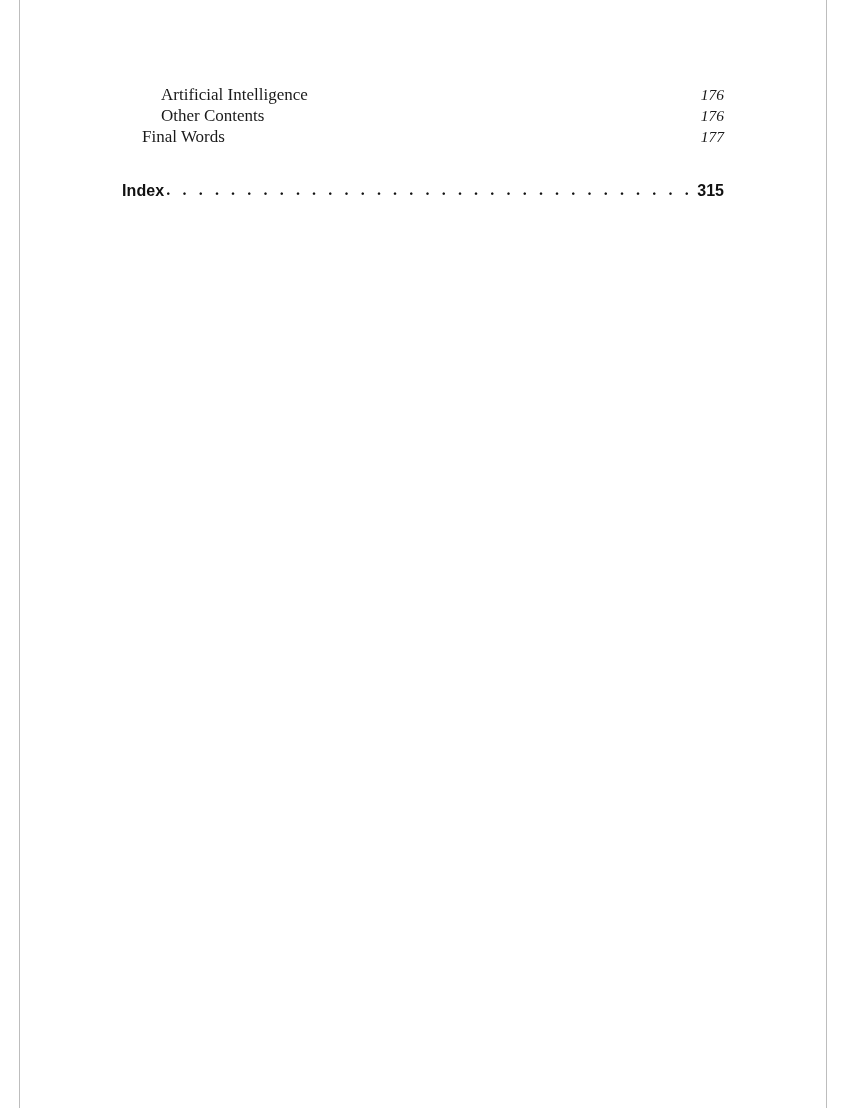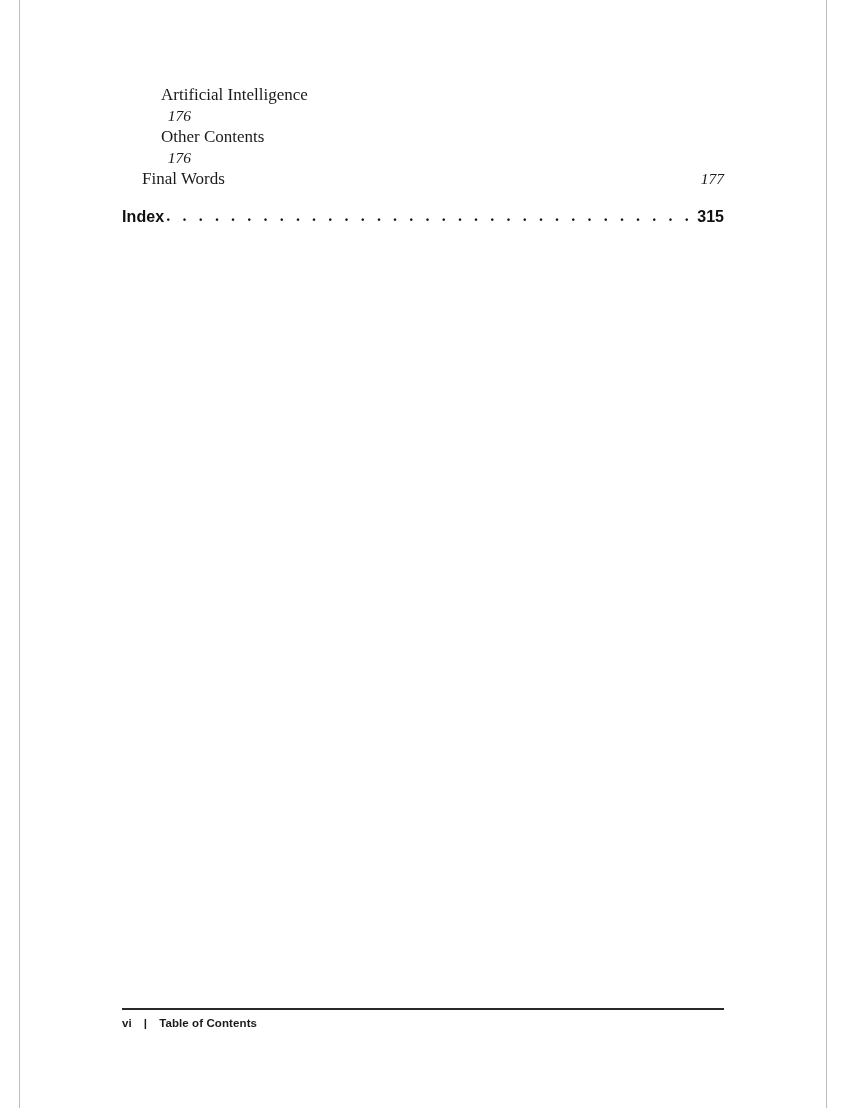--- a/index.html
+++ b/index.html
@@ -53,42 +53,41 @@
   .toc-row .page-num {
     white-space: nowrap;
     text-align: right;
     font-style: italic;
   }
 
   
   .level-3 {
     font-size: 17px;
     padding-left: 39px;
-    flex-direction: column;
   }
   .level-3 .page-num {
     width: 30px;
     font-size: 15.5px;
   }
 
   
   .level-2 {
     font-size: 17px;
     padding-left: 20px;
   }
   .level-2 .page-num {
     width: 30px;
     font-size: 15.5px;
   }
 
   
   .index-row {
     display: flex;
     align-items: flex-end;
-    margin-top: 19px;
+    margin-top: 35px;
     font-family: "Liberation Sans", sans-serif;
     font-weight: bold;
     color: #111111;
     font-size: 16px;
   }
   .index-row .title {
     letter-spacing: 0.1px;
   }
   .index-row .leader {
     flex: 1 1 auto;
@@ -163,22 +162,14 @@
     </div>
 
     <div class="index-row">
       <span class="title">Index</span>
       <span class="leader">. . . . . . . . . . . . . . . . . . . . . . . . . . . . . . . . . . . . . . . . . . . . .</span>
       <span class="page-num">315</span>
     </div>
 
   </div>
 
-  <div class="footer">
-    <div class="footer-rule"></div>
-    <div class="footer-text">
-      <span class="folio">vi</span>
-      <span class="sep">|</span>
-      <span class="label">Table of Contents</span>
-    </div>
-  </div>
 
 </div>
 
 </body></html>

